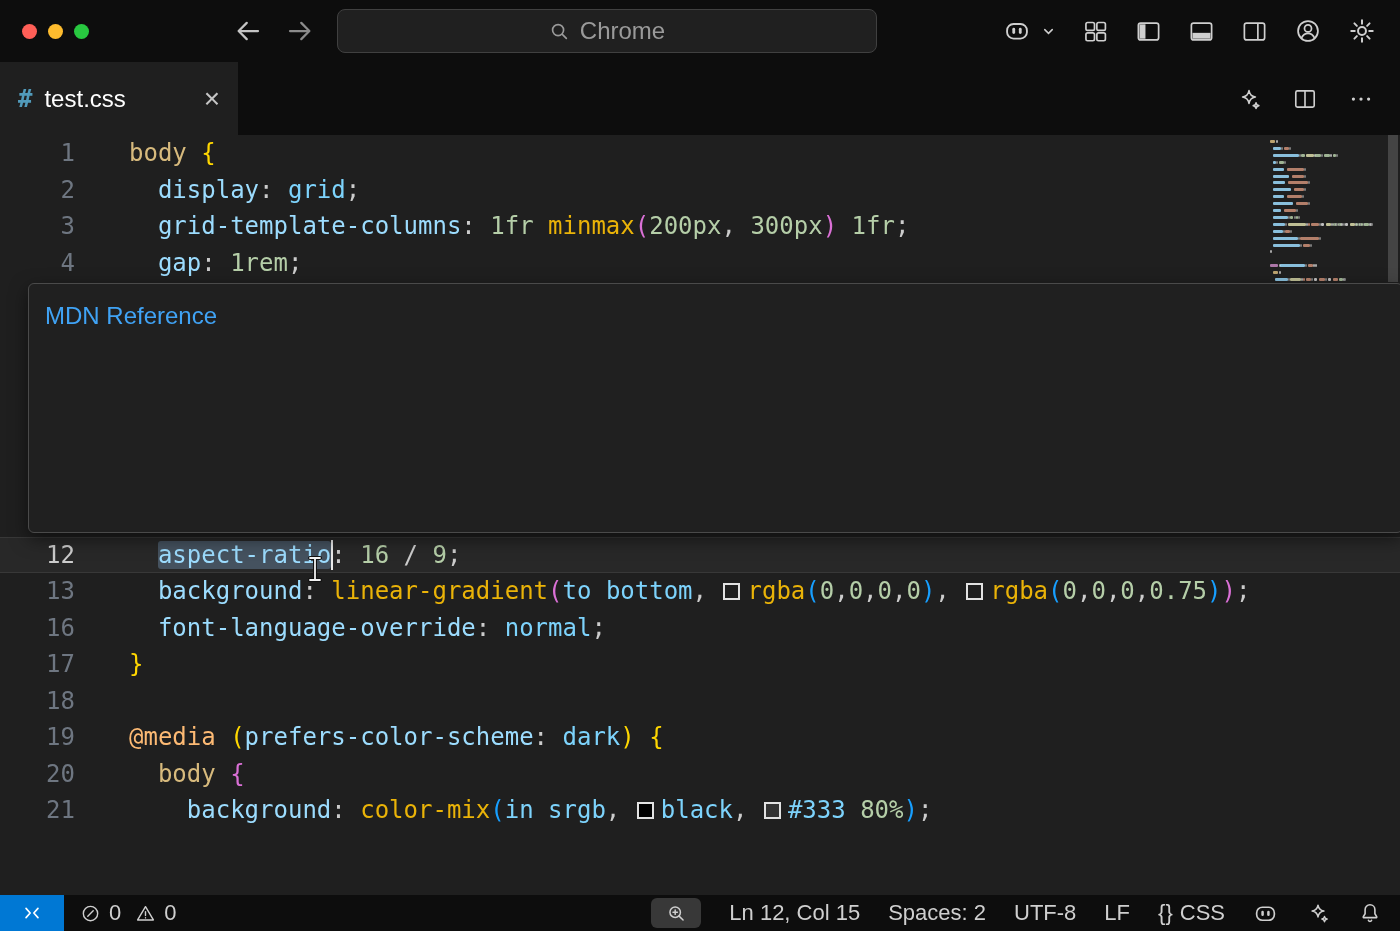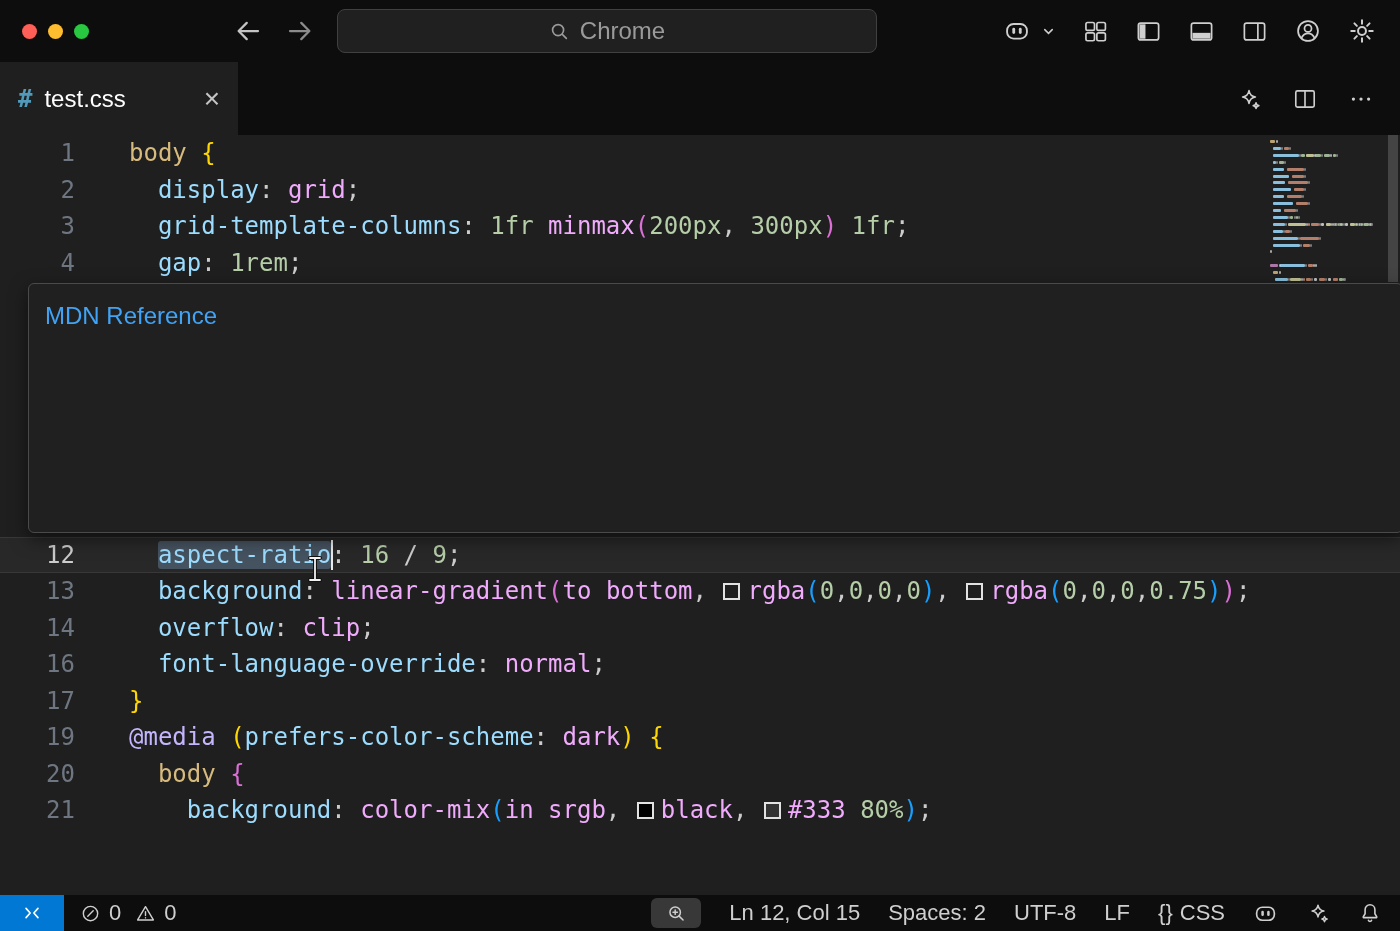--- a/index.html
+++ b/index.html
@@ -46,22 +46,22 @@
   }
   .code-row.active {
     background:rgba(255,255,255,0.045);
     box-shadow: inset 0 1px 0 rgba(255,255,255,0.08), inset 0 -1px 0 rgba(255,255,255,0.08);
   }
   .gutter { width:75px; flex:none; text-align:right; color:#6e7681; user-select:none; }
   .code-row.active .gutter { color:#cccccc; }
   .code-text { flex:1; padding-left:54px; white-space:pre; position:relative; }
 
   .tok-sel{color:#d7ba7d} .tok-prop{color:#9cdcfe} .tok-pun{color:#cccccc}
-  .tok-val{color:#f0abfc} .tok-num{color:#b5cea8} .tok-fn{color:#f0abfc}
-  .tok-at{color:#c4b5fd} .tok-b1{color:#ffd700} .tok-b2{color:#da70d6}
+  .tok-val{color:#7dd3fc} .tok-num{color:#b5cea8} .tok-fn{color:#eab308}
+  .tok-at{color:#fdba74} .tok-b1{color:#ffd700} .tok-b2{color:#da70d6}
   .tok-b3{color:#179fff} .tok-pl{color:#d4d4d4}
   .tok-hl{ background:rgba(92,116,141,0.55); border-radius:3px; }
 
   .swatch {
     display:inline-block; width:17px; height:17px; border:2px solid #e2e2e2;
     margin:0 7px 0 2px; vertical-align:-1px; cursor:pointer;
   }
   .swT{ background:transparent; } .swB{ background:#000; } .swG{ background:#333; }
 
   .caret { position:absolute; top:3px; width:2px; height:30px; background:#eaeaea; }
@@ -269,30 +269,30 @@
         </div>
         <div class="code-row active">
           <span class="gutter">12</span>
           <span class="code-text"><span class="tok-pl">  </span><span class="tok-prop tok-hl">aspect-ratio</span><span class="tok-pun">:</span><span class="tok-pl"> </span><span class="tok-num">16</span><span class="tok-pl"> </span><span class="tok-pun">/</span><span class="tok-pl"> </span><span class="tok-num">9</span><span class="tok-pun">;</span><span class="caret" style="left: calc(14ch + 54px);"></span></span>
         </div>
         <div class="code-row">
           <span class="gutter">13</span>
           <span class="code-text"><span class="tok-pl">  </span><span class="tok-prop">background</span><span class="tok-pun">:</span><span class="tok-pl"> </span><span class="tok-fn">linear-gradient</span><span class="tok-b2">(</span><span class="tok-val">to</span><span class="tok-pl"> </span><span class="tok-val">bottom</span><span class="tok-pun">,</span><span class="tok-pl"> </span><span class="swatch swT"></span><span class="tok-fn">rgba</span><span class="tok-b3">(</span><span class="tok-num">0</span><span class="tok-pun">,</span><span class="tok-num">0</span><span class="tok-pun">,</span><span class="tok-num">0</span><span class="tok-pun">,</span><span class="tok-num">0</span><span class="tok-b3">)</span><span class="tok-pun">,</span><span class="tok-pl"> </span><span class="swatch swT"></span><span class="tok-fn">rgba</span><span class="tok-b3">(</span><span class="tok-num">0</span><span class="tok-pun">,</span><span class="tok-num">0</span><span class="tok-pun">,</span><span class="tok-num">0</span><span class="tok-pun">,</span><span class="tok-num">0.75</span><span class="tok-b3">)</span><span class="tok-b2">)</span><span class="tok-pun">;</span></span>
         </div>
         <div class="code-row">
-          <span class="gutter">14</span>
-          <span class="code-text"><span class="tok-pl">  </span><span class="tok-prop">overflow</span><span class="tok-pun">:</span><span class="tok-pl"> </span><span class="tok-val">clip</span><span class="tok-pun">;</span></span>
-        </div>
-        <div class="code-row">
           <span class="gutter">16</span>
           <span class="code-text"><span class="tok-pl">  </span><span class="tok-prop">font-language-override</span><span class="tok-pun">:</span><span class="tok-pl"> </span><span class="tok-val">normal</span><span class="tok-pun">;</span></span>
         </div>
         <div class="code-row">
           <span class="gutter">17</span>
           <span class="code-text"><span class="tok-b1">}</span></span>
+        </div>
+        <div class="code-row">
+          <span class="gutter">18</span>
+          <span class="code-text"></span>
         </div>
         <div class="code-row">
           <span class="gutter">19</span>
           <span class="code-text"><span class="tok-at">@media</span><span class="tok-pl"> </span><span class="tok-b1">(</span><span class="tok-prop">prefers-color-scheme</span><span class="tok-pun">:</span><span class="tok-pl"> </span><span class="tok-val">dark</span><span class="tok-b1">)</span><span class="tok-pl"> </span><span class="tok-b1">{</span></span>
         </div>
         <div class="code-row">
           <span class="gutter">20</span>
           <span class="code-text"><span class="tok-pl">  </span><span class="tok-sel">body</span><span class="tok-pl"> </span><span class="tok-b2">{</span></span>
         </div>
         <div class="code-row">

